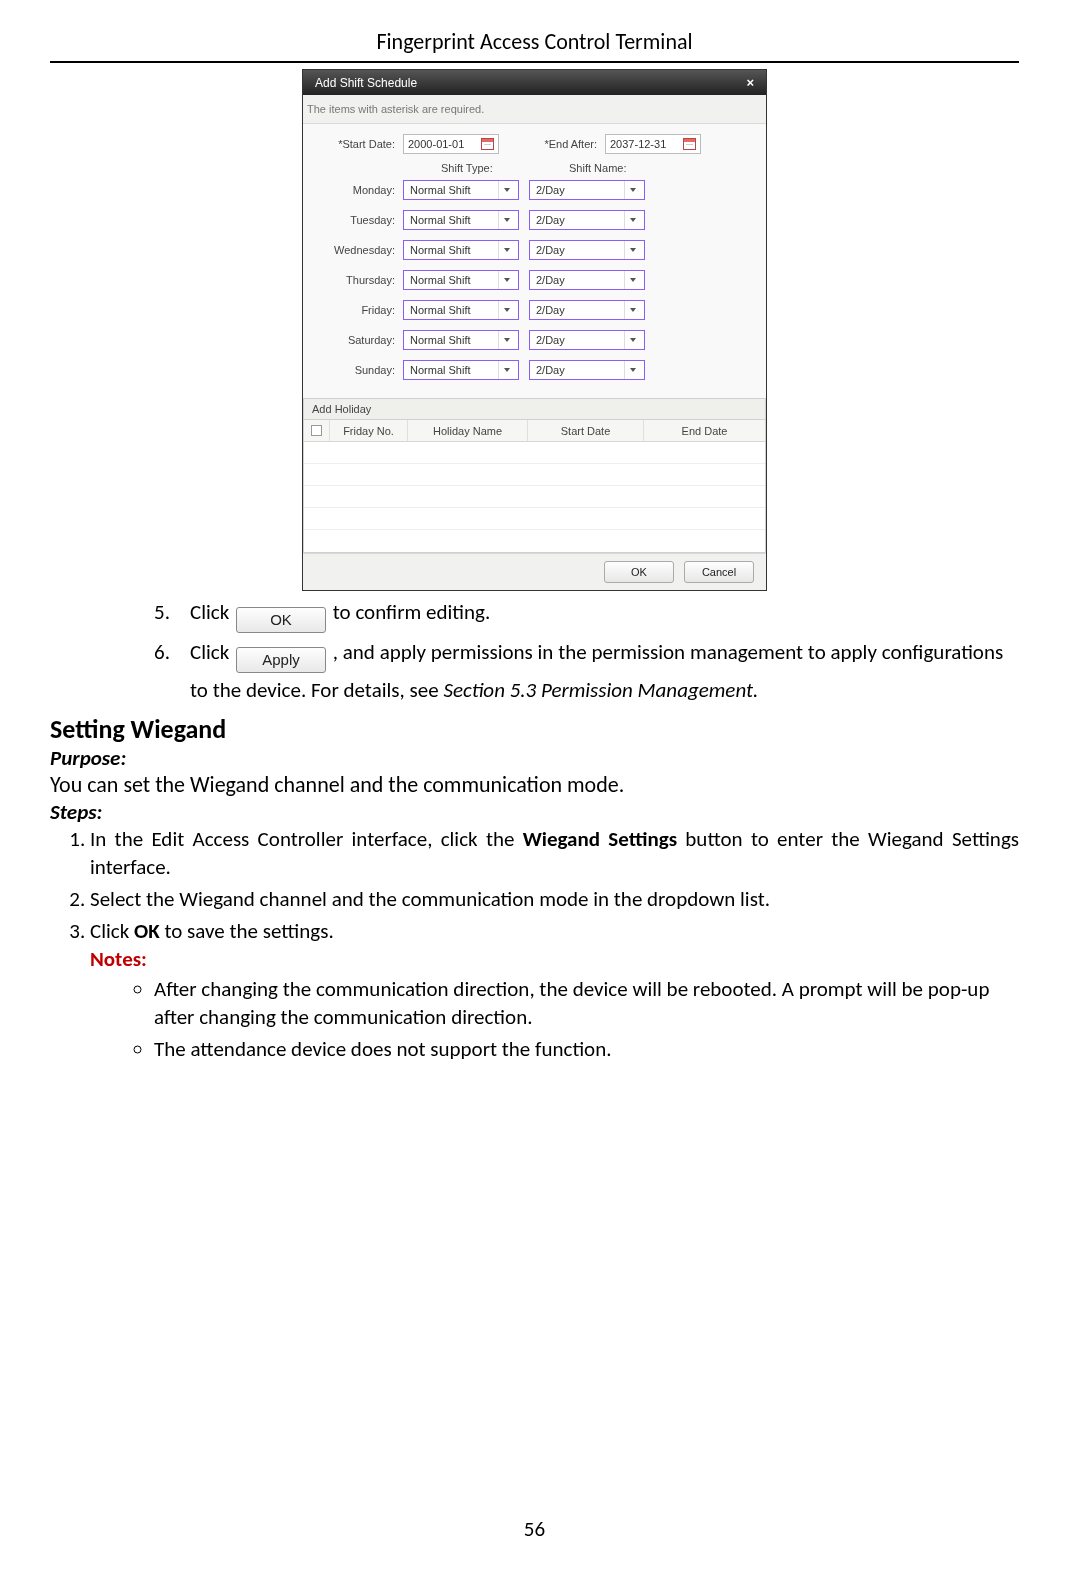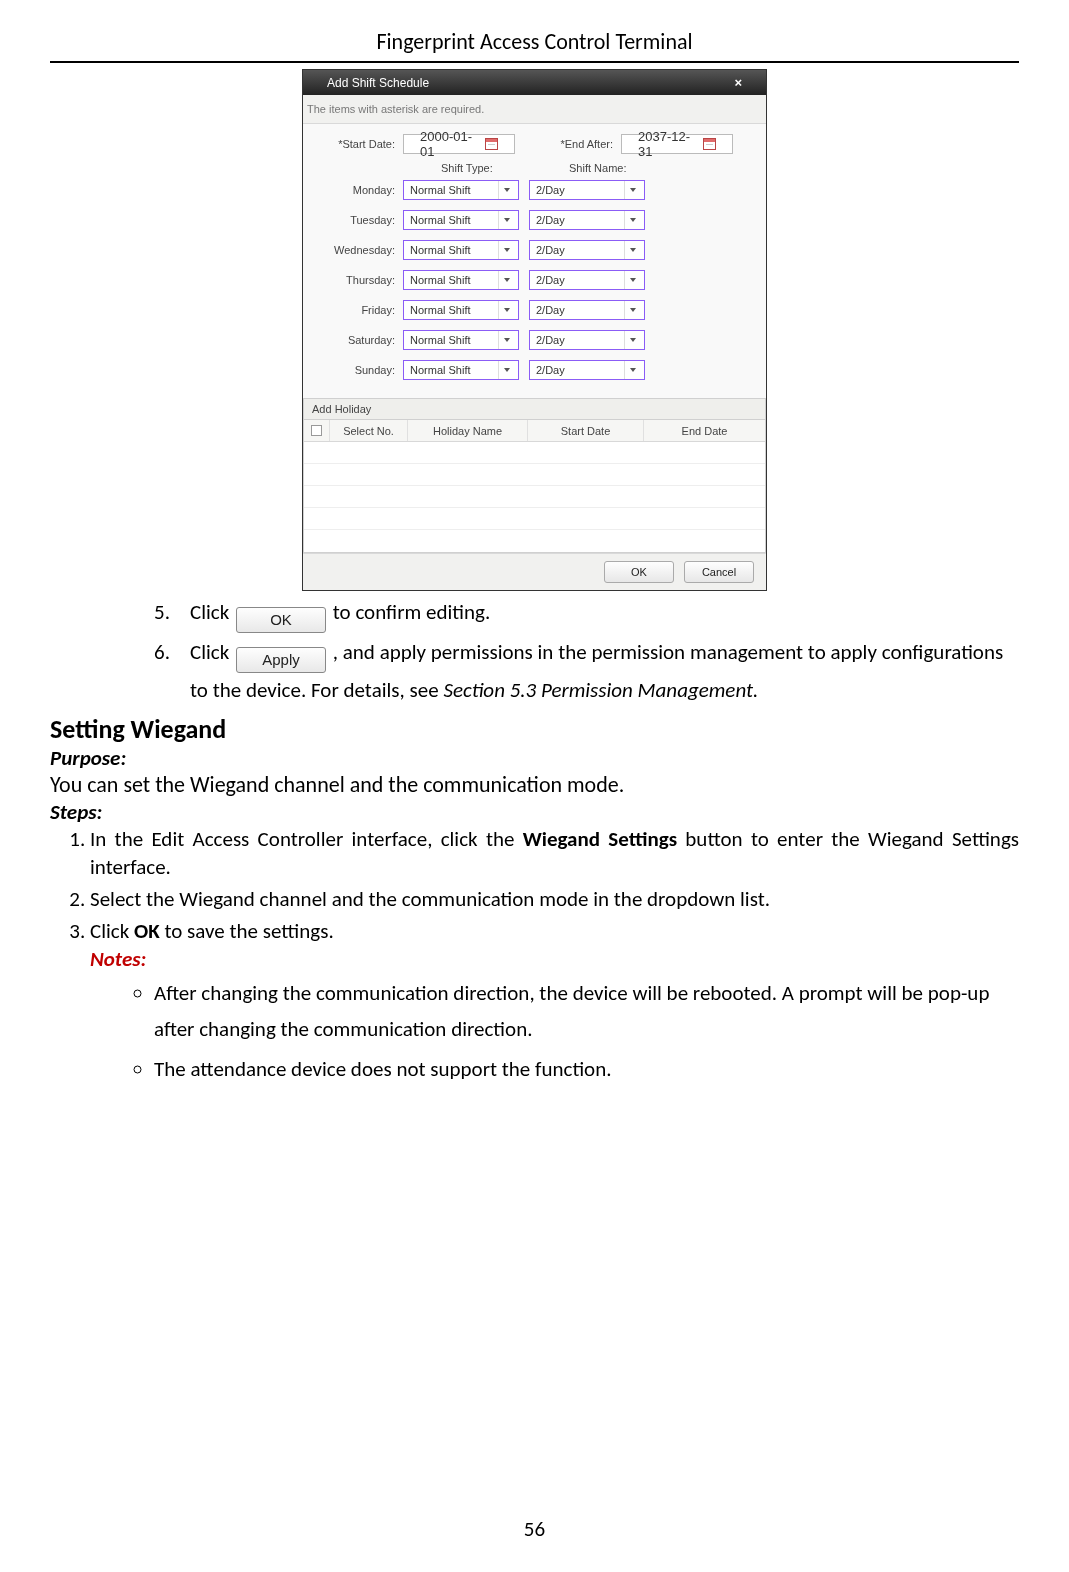--- a/index.html
+++ b/index.html
@@ -41,21 +41,21 @@
     width: 465px;
     border: 1px solid #333;
     font-family: Tahoma, Arial, sans-serif;
     font-size: 11px;
     color: #333;
     background: #fff;
   }
   .dlg-titlebar {
     background: linear-gradient(to bottom, #555, #222);
     color: #fff;
-    padding: 5px 24px;
+    padding: 5px 12px;
     display: flex;
     justify-content: space-between;
     align-items: center;
     font-size: 12px;
   }
   .dlg-close {
     color: #fff;
     font-weight: bold;
     font-size: 13px;
     cursor: pointer;
@@ -77,29 +77,29 @@
     margin-bottom: 8px;
   }
   .field-label {
     width: 90px;
     text-align: right;
     color: #444;
     padding-right: 8px;
     font-size: 11px;
   }
   .date-input {
-    width: 112px;
+    width: 96px;
     height: 20px;
     border: 1px solid #bbb;
     background: #fff;
     display: flex;
     align-items: center;
     justify-content: space-between;
-    padding: 0 16px;
-    font-size: 13px;
+    padding: 0 4px;
+    font-size: 11px;
   }
   .cal-icon {
     width: 13px;
     height: 12px;
     display: inline-block;
     background: linear-gradient(to bottom, #e06b6b 0 30%, #fff 30% 100%);
     border: 1px solid #b94545;
     position: relative;
   }
   .cal-icon::after {
@@ -263,30 +263,29 @@
   .justify { text-align: justify; }
   ol.outer-ol {
     margin: 0;
     padding-left: 40px;
     font-size: 21px;
   }
   ol.outer-ol > li { margin-bottom: 4px; line-height: 28px; }
   .notes-lbl {
     color: #c00000;
     font-weight: bold;
-    font-style: italic;
     font-size: 21px;
     margin-left: 0;
   }
   ul.notes-ul {
     margin: 2px 0 0 0;
     padding-left: 64px;
     font-size: 21px;
   }
-  ul.notes-ul > li { margin-bottom: 4px; line-height: 36px; }
+  ul.notes-ul > li { margin-bottom: 4px; line-height: 28px; }
   .bold { font-weight: bold; }
 </style>
 </head>
 <body>
 
 <div class="page">
   <div class="page-header">Fingerprint Access Control Terminal</div>
 
   <div class="content">
 
@@ -426,21 +425,21 @@
               </div>
             </div>
         </div>
 
         <div class="subheader">Add Holiday</div>
         <div class="holiday-table">
           <div class="ht-head">
             <div class="ht-cell ht-c0">
                 <span class="ht-check"></span>
               </div>
-            <div class="ht-cell ht-c1">Select No.</div>
+            <div class="ht-cell ht-c1">Friday No.</div>
             <div class="ht-cell ht-c2">Holiday Name</div>
             <div class="ht-cell ht-c3">Start Date</div>
             <div class="ht-cell ht-c4">End Date</div>
           </div>
           <div class="ht-body">
             <div class="ht-row"></div>
             <div class="ht-row"></div>
             <div class="ht-row"></div>
             <div class="ht-row"></div>
             <div class="ht-row"></div>

